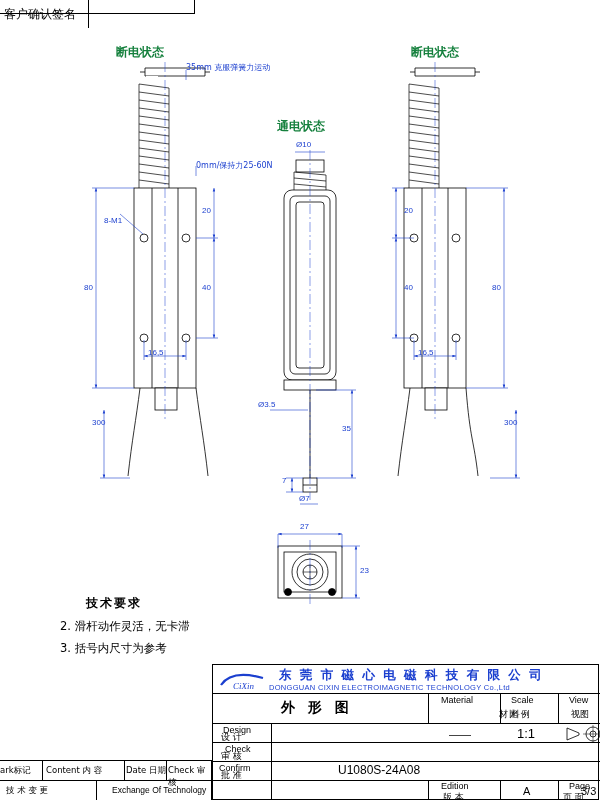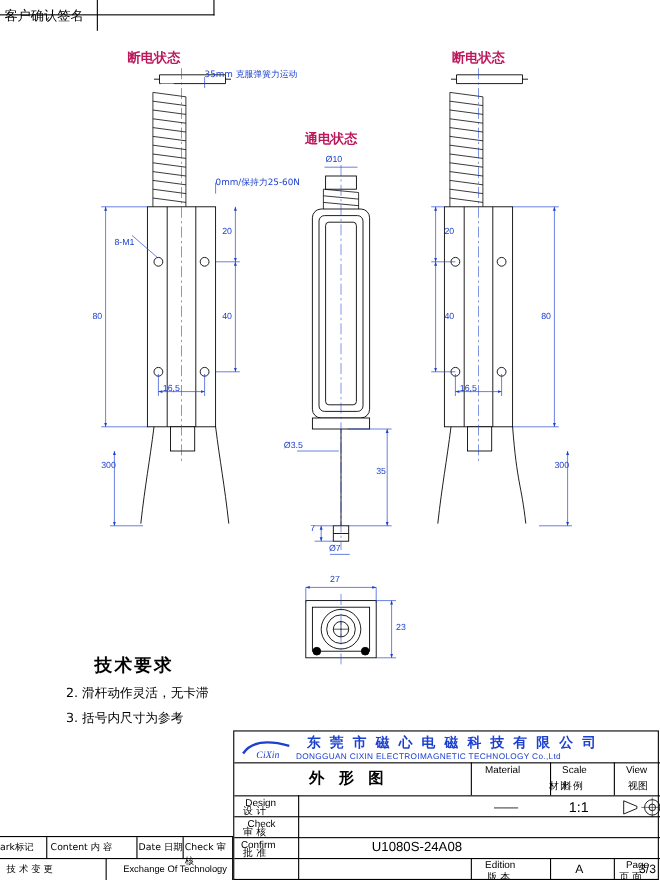--- a/index.html
+++ b/index.html
@@ -8,38 +8,38 @@
     background:#ffffff;
     font-family:"Liberation Sans","DejaVu Sans",sans-serif;
     color:#000;
     position:relative;
     overflow:hidden;
   }
   .abs{position:absolute;}
   .line{position:absolute;background:#000;}
   .dim-txt{font-size:8px;color:#1b3fcf;font-family:"Liberation Sans",sans-serif;}
   .cn{font-family:"DejaVu Sans","Liberation Sans",sans-serif;}
-  .title-cn{font-size:12px;font-weight:bold;color:#be185d;}
+  .title-cn{font-size:12px;font-weight:bold;color:#15803d;}
   
   #sig-box{left:0;top:0;width:195px;height:14px;border:1px solid #000;border-left:none;border-top:none;box-sizing:border-box;}
   #sig-inner{left:88px;top:0;width:107px;height:28px;border-left:1px solid #000;box-sizing:border-box;}
   #sig-label{left:4px;top:6px;font-size:12px;}
   
   #footer{left:212px;top:664px;width:387px;height:136px;border:1px solid #000;box-sizing:border-box;}
   #footer .v{position:absolute;width:1px;background:#000;}
   #footer .h{position:absolute;height:1px;background:#000;}
   .f-txt{position:absolute;font-size:9px;}
   .company{font-size:12.5px;font-weight:bold;color:#1b3fcf;letter-spacing:2px;}
   .company-en{font-size:7.5px;color:#1b3fcf;letter-spacing:0.3px;}
   
   #rev{left:0;top:760px;width:212px;height:40px;border:1px solid #000;border-left:none;border-bottom:none;box-sizing:border-box;}
   .rev-txt{position:absolute;font-size:8.5px;}
   
   #tech{left:60px;top:595px;width:260px;}
-  #tech .t-title{font-size:16px;font-weight:bold;letter-spacing:2px;margin-left:26px;}
+  #tech .t-title{font-size:12px;font-weight:bold;letter-spacing:2px;margin-left:26px;}
   #tech .t-item{font-size:11.5px;margin-top:7px;}
   svg{position:absolute;left:0;top:0;overflow:visible;}
 </style>
 </head>
 <body>
 
 <div class="abs" id="sig-box">
   <div class="abs" id="sig-inner"></div>
   <div class="abs cn" id="sig-label">客户确认签名</div>
 </div>

